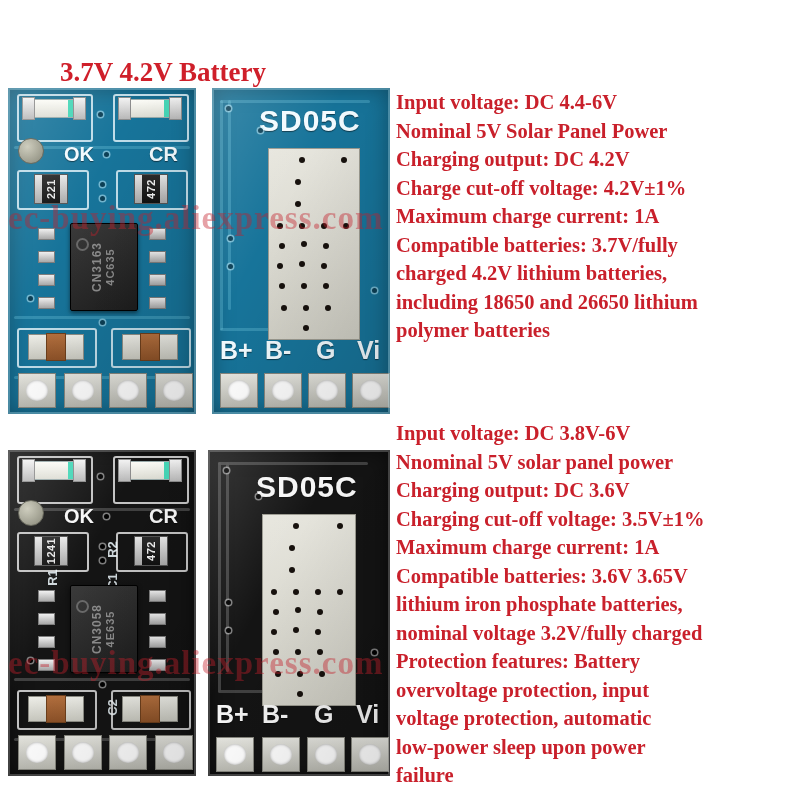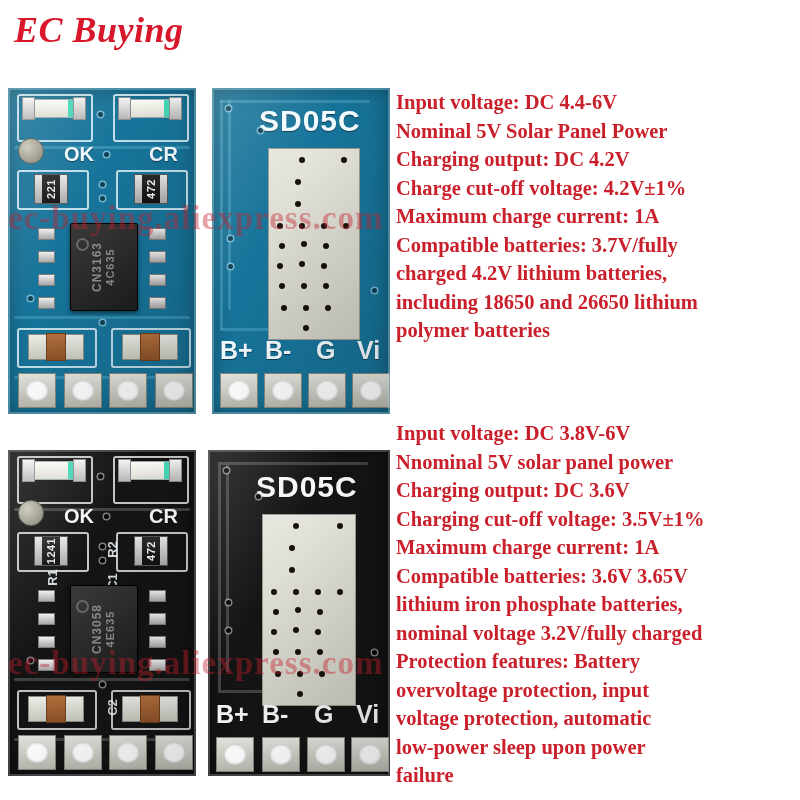--- a/index.html
+++ b/index.html
@@ -199,21 +199,21 @@
     pointer-events:none;
   }
   .wm-top{left:8px;top:200px;font-size:33px;}
   .wm-bot{left:8px;top:645px;font-size:33px;}
 </style>
 </head>
 <body>
 
 <div class="stage">
 
-  <div class="brand">EC Buying</div>
+  <div class="title-top">3.7V 4.2V Battery</div>
 
   <div class="board teal" style="left:8px;top:88px;width:188px;height:326px;">
 
     <div class="trace" style="left:6px;top:58px;width:176px;height:3px;"></div>
     <div class="trace" style="left:6px;top:228px;width:176px;height:3px;"></div>
     <div class="trace" style="left:6px;top:288px;width:176px;height:3px;"></div>
 
     <div class="silk" style="left:9px;top:6px;width:72px;height:44px;"></div>
     <div class="silk" style="left:105px;top:6px;width:72px;height:44px;"></div>
 

